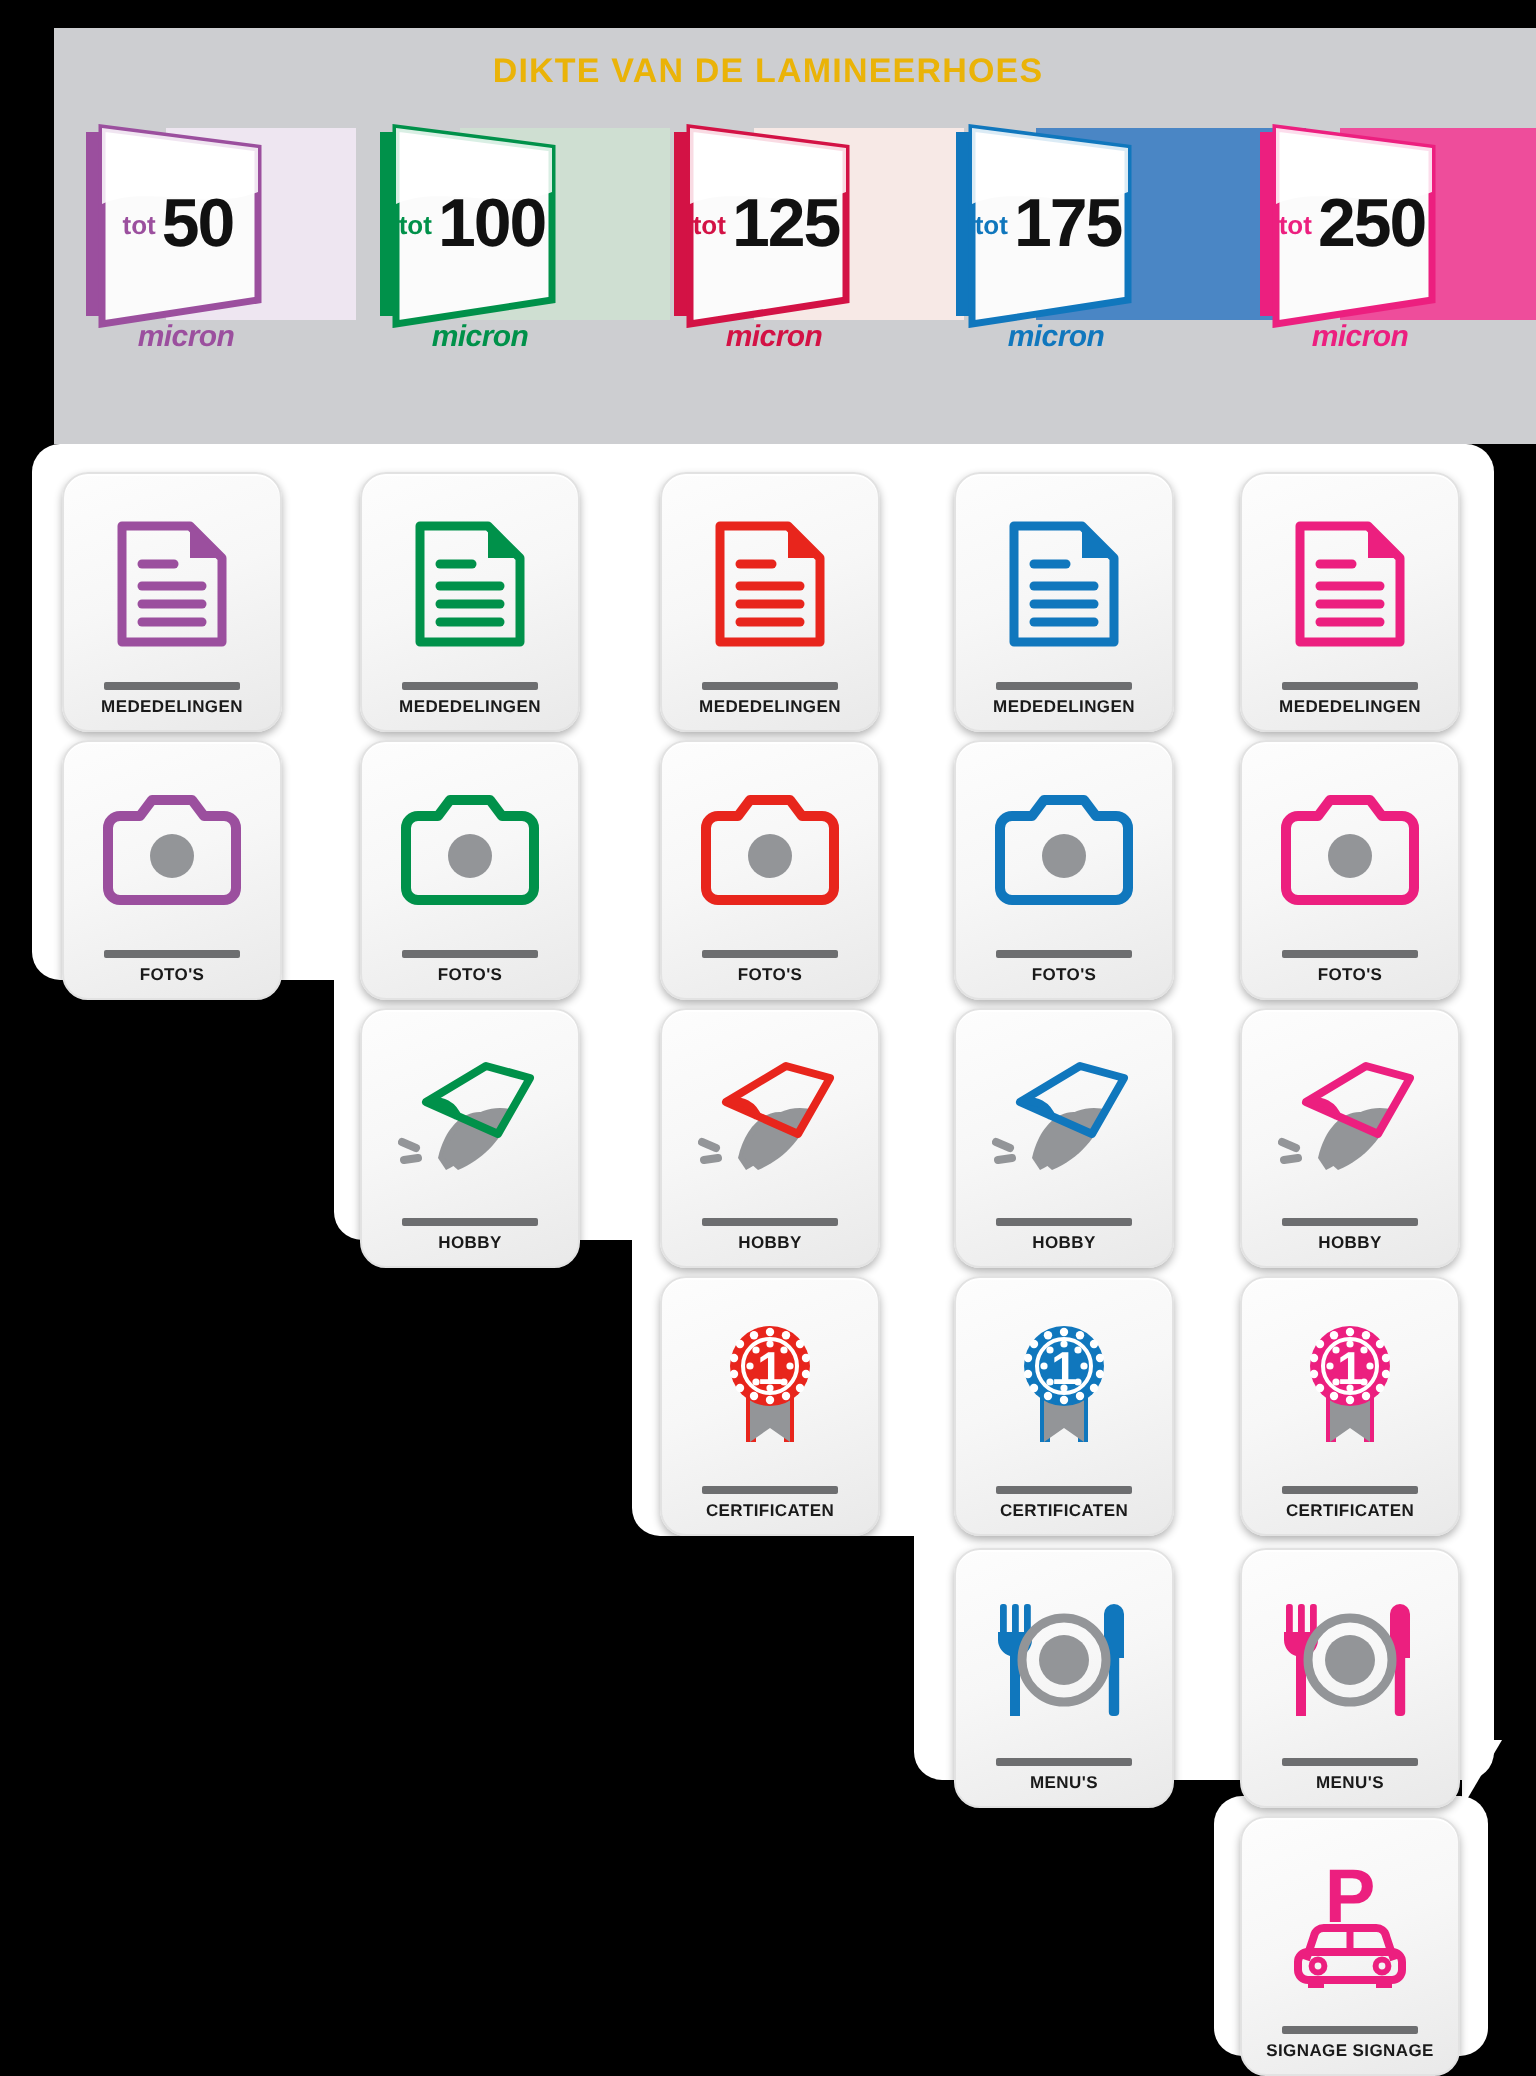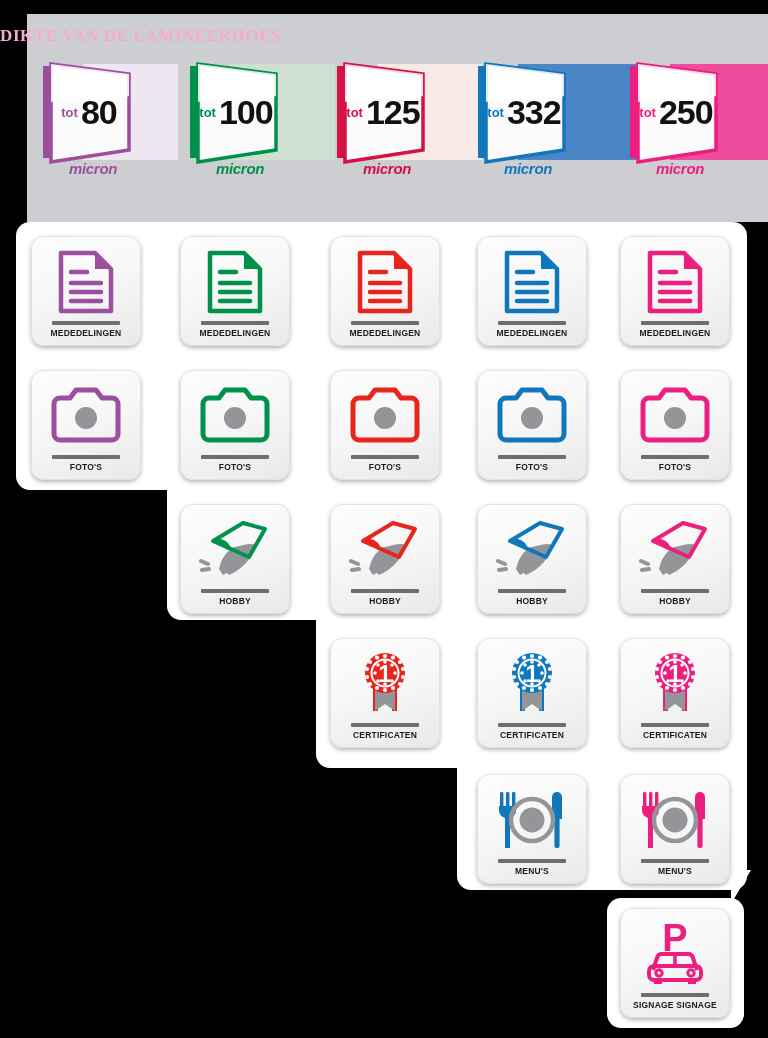--- a/index.html
+++ b/index.html
@@ -3,43 +3,43 @@
 <meta charset="utf-8">
 <style>
   *{box-sizing:border-box;margin:0;padding:0;}
   html,body{width:768px;height:1038px;background:#000;font-family:"Liberation Sans",sans-serif;}
   #stage{position:relative;width:768px;height:1038px;overflow:hidden;background:#000;}
 
   
   .band{position:absolute;background:#cdced1;}
   #band-top{left:27px;top:14px;width:741px;height:166px;}
   #band-doc{left:27px;top:180px;width:741px;height:42px;}
-  .band-title{position:absolute;width:100%;color:#f9a8d4;
-    font-weight:bold;letter-spacing:.6px;font-family:Liberation Serif, serif;}
+  .band-title{position:absolute;width:100%;text-align:center;color:#eab308;
+    font-weight:bold;letter-spacing:.6px;}
   #title-top{top:26px;font-size:17px;}
   #title-doc{top:190px;font-size:16px;left:0;}
 
   
   .pouch{position:absolute;top:64px;height:96px;}
   .pouch .backband{position:absolute;top:0;height:96px;}
   .pouch .spine{position:absolute;left:0;top:2px;width:9px;height:92px;}
   .pouch .num{position:absolute;left:8px;top:0;width:76px;height:96px;
     display:flex;align-items:center;justify-content:center;gap:3px;}
   .pouch .tot{font-size:13px;font-weight:bold;line-height:1;}
   .pouch .val{font-size:34px;font-weight:bold;color:#111;line-height:1;
     font-family:"Liberation Sans Narrow","Liberation Sans",sans-serif;letter-spacing:-1px;}
   .pouch .micron{position:absolute;left:8px;top:96px;width:84px;text-align:center;
     font-size:15px;font-weight:bold;letter-spacing:-.3px;font-style:italic;}
 
   
   .panel{position:absolute;background:#ffffff;border-radius:14px;}
   .tail{position:absolute;width:0;height:0;}
 
   
-  .card{position:absolute;width:110px;height:110px;border-radius:13px;
+  .card{position:absolute;width:110px;height:130px;border-radius:13px;
     background:linear-gradient(160deg,#fdfdfd 0%,#f7f7f7 45%,#e9e9e9 100%);
     box-shadow:0 2px 4px rgba(0,0,0,.30), inset 0 1px 0 #fff;
     border:1px solid #e2e2e2;display:flex;flex-direction:column;align-items:center;}
   .card .ico{flex:1;width:100%;display:flex;align-items:center;justify-content:center;
     padding-top:5px;}
   .card .rule{width:68px;height:4px;background:#6d6e70;border-radius:1px;margin-bottom:3px;}
   .card .lbl{font-size:8.5px;font-weight:bold;color:#1a1a1a;letter-spacing:.2px;
     margin-bottom:7px;text-align:center;white-space:nowrap;}
   .card svg{display:block;}
 </style>
@@ -54,21 +54,21 @@
   <div id="pouch-layer">
       <div class="pouch" style="left: 43px;">
         <div class="backband" style="left:40px;width:95px;background:#eee6f1;"></div>
         <div class="spine" style="background:#9b4f9e;"></div>
         <svg width="92" height="102" viewBox="0 0 92 102" style="position:absolute;left:2px;top:-2px;">
           <polygon points="6,2 84,12 84,88 6,100" fill="#fbfbfb" stroke="#9b4f9e" stroke-width="3.5"></polygon>
           <path d="M6,40 C30,30 60,44 84,34 L84,12 6,2 Z" fill="#ffffff" opacity="0.85"></path>
         </svg>
         <div class="num">
           <span class="tot" style="color:#9b4f9e;">tot</span>
-          <span class="val">80</span>
+          <span class="val">50</span>
         </div>
         <div class="micron" style="color:#9b4f9e;">micron</div>
       </div>
       <div class="pouch" style="left: 190px;">
         <div class="backband" style="left:40px;width:105px;background:#cfdfd2;"></div>
         <div class="spine" style="background:#00914a;"></div>
         <svg width="92" height="102" viewBox="0 0 92 102" style="position:absolute;left:2px;top:-2px;">
           <polygon points="6,2 84,12 84,88 6,100" fill="#fbfbfb" stroke="#00914a" stroke-width="3.5"></polygon>
           <path d="M6,40 C30,30 60,44 84,34 L84,12 6,2 Z" fill="#ffffff" opacity="0.85"></path>
         </svg>
@@ -93,21 +93,21 @@
       </div>
       <div class="pouch" style="left: 478px;">
         <div class="backband" style="left:40px;width:135px;background:#4a86c5;"></div>
         <div class="spine" style="background:#1077bd;"></div>
         <svg width="92" height="102" viewBox="0 0 92 102" style="position:absolute;left:2px;top:-2px;">
           <polygon points="6,2 84,12 84,88 6,100" fill="#fbfbfb" stroke="#1077bd" stroke-width="3.5"></polygon>
           <path d="M6,40 C30,30 60,44 84,34 L84,12 6,2 Z" fill="#ffffff" opacity="0.85"></path>
         </svg>
         <div class="num">
           <span class="tot" style="color:#1077bd;">tot</span>
-          <span class="val">332</span>
+          <span class="val">175</span>
         </div>
         <div class="micron" style="color:#1077bd;">micron</div>
       </div>
       <div class="pouch" style="left: 630px;">
         <div class="backband" style="left:40px;width:138px;background:#ee4d9b;"></div>
         <div class="spine" style="background:#ec1f7f;"></div>
         <svg width="92" height="102" viewBox="0 0 92 102" style="position:absolute;left:2px;top:-2px;">
           <polygon points="6,2 84,12 84,88 6,100" fill="#fbfbfb" stroke="#ec1f7f" stroke-width="3.5"></polygon>
           <path d="M6,40 C30,30 60,44 84,34 L84,12 6,2 Z" fill="#ffffff" opacity="0.85"></path>
         </svg>

